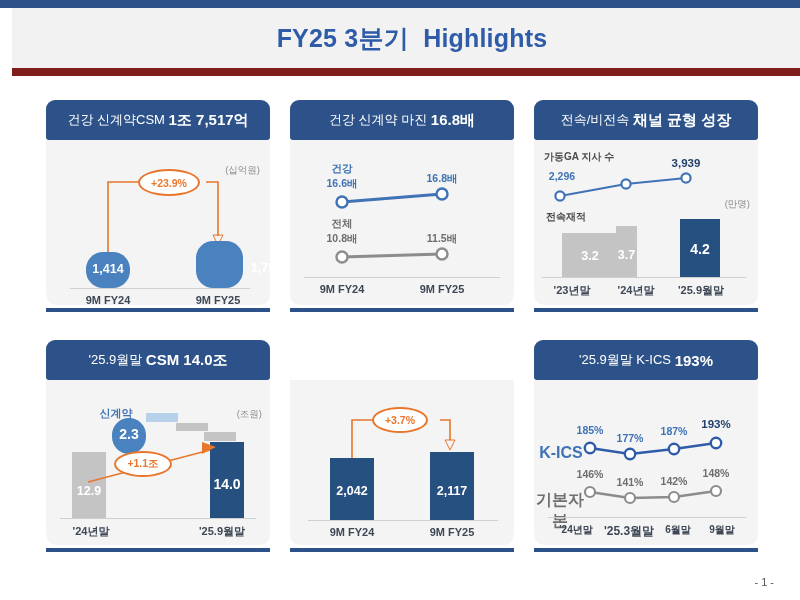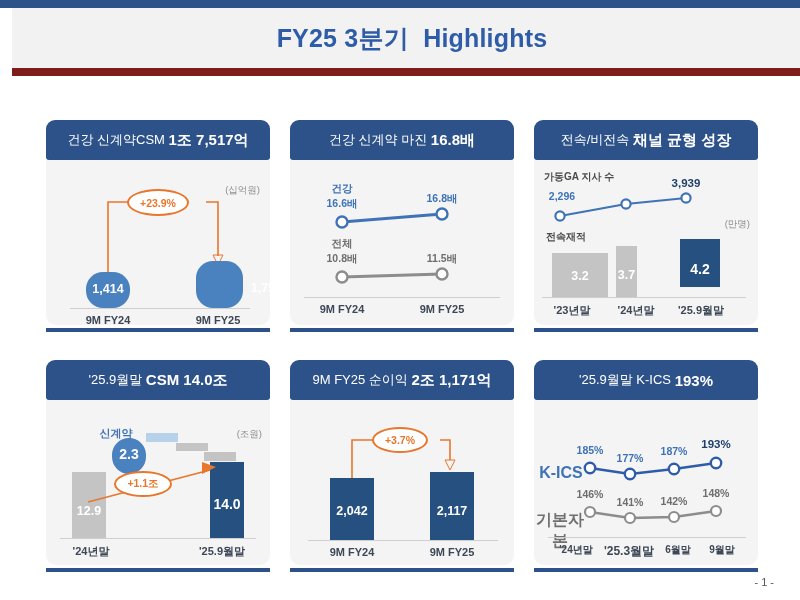--- a/index.html
+++ b/index.html
@@ -23,21 +23,21 @@
     white-space: pre;
   }
 
   
   .grid {
     position: absolute; left: 46px; top: 100px;
     width: 712px; height: 452px;
     display: grid; grid-template-columns: repeat(3, 224px);
     grid-template-rows: 212px 212px; column-gap: 20px; row-gap: 28px;
   }
-  .panel { position: relative; width: 224px; height: 212px; margin-top: 20px; }
+  .panel { position: relative; width: 224px; height: 212px; }
   .panel-head {
     position: absolute; left: 0; top: 0; width: 224px; height: 40px;
     background: #2d5289; border-radius: 9px 9px 3px 3px;
     display: flex; align-items: center; justify-content: center;
     color: #ffffff; white-space: pre;
   }
   .panel-head .ht { font-size: 13px; font-weight: normal; }
   .panel-head .hb { font-size: 15px; font-weight: bold; }
   .panel-body {
     position: absolute; left: 0; top: 40px; width: 224px; height: 165px;
@@ -103,21 +103,21 @@
       </div>
       <div class="panel-body">
         <span class="unit" style="right:10px; top:24px;">(십억원)</span>
 
         <svg class="conn" style="left:0; top:0; width:224px; height:165px;">
           <path d="M62,112 L62,42 L105,42" stroke="#e8762c" stroke-width="1.6" fill="none"></path>
           <path d="M160,42 L172,42 L172,96" stroke="#e8762c" stroke-width="1.6" fill="none"></path>
           <polygon points="167,95 177,95 172,105" fill="#e8762c" stroke="none"></polygon>
         </svg>
 
-        <div class="badge" style="left:81px; top:29px; width:62px; height:27px;text-align:right;">+23.9%</div>
+        <div class="badge" style="left:92px; top:29px; width:62px; height:27px;text-align:right;">+23.9%</div>
 
         <div class="bar bar-blue" style="left:40px; top:112px; width:44px; height:36px;">
           <span class="bar-val" style="top:10px;">1,414</span>
         </div>
         <div class="bar bar-blue" style="left:150px; top:101px; width:44px; height:47px;padding-left:47px;">
           <span class="bar-val" style="top:20px;">1,752</span>
         </div>
 
         <div class="axis" style="left:24px; top:148px; width:180px;"></div>
         <span class="xlab" style="left:26px; top:154px; width:72px;">9M FY24</span>
@@ -169,27 +169,27 @@
           <circle cx="92" cy="44" r="4.6" fill="#ffffff" stroke="#3f73b5" stroke-width="2.2"></circle>
           <circle cx="152" cy="38" r="4.6" fill="#ffffff" stroke="#3f73b5" stroke-width="2.2"></circle>
         </svg>
 
         <span class="pt-lab blue" style="left:0px; top:30px; width:56px;">2,296</span>
         <span class="pt-lab navy" style="left:124px; top:17px; width:56px;">3,939</span>
 
         <span class="unit" style="right:8px; top:58px;">(만명)</span>
         <span class="cap" style="left:12px; top:70px;">전속재적</span>
 
-        <div class="bar bar-gray" style="left:18px; top:93px; width:56px; height:44px;">
+        <div class="bar bar-gray" style="left:28px; top:93px; width:56px; height:44px;">
           <span class="bar-val" style="top:16px;">3.2</span>
         </div>
         <div class="bar bar-gray" style="left:82px; top:86px; width:21px; height:51px;">
           <span class="bar-val" style="top:22px;">3.7</span>
         </div>
-        <div class="bar bar-navy" style="left:146px; top:79px; width:40px; height:48px;text-decoration:underline;">
+        <div class="bar bar-navy" style="left:146px; top:79px; width:40px; height:59px;text-decoration:underline;">
           <span class="bar-val big" style="top:22px;">4.2</span>
         </div>
 
         <div class="axis" style="left:8px; top:137px; width:204px;"></div>
         <span class="xlab" style="left:8px; top:143px; width:60px;">'23년말</span>
         <span class="xlab" style="left:72px; top:143px; width:60px;">'24년말</span>
         <span class="xlab" style="left:136px; top:143px; width:62px;">'25.9월말</span>
       </div>
       <div class="panel-foot"></div>
     </div>
@@ -222,23 +222,20 @@
         <div class="badge" style="left:68px; top:71px; width:58px; height:26px;">+1.1조</div>
 
         <div class="axis" style="left:14px; top:138px; width:196px;"></div>
         <span class="xlab" style="left:10px; top:144px; width:70px;">'24년말</span>
         <span class="xlab" style="left:140px; top:144px; width:72px;">'25.9월말</span>
       </div>
       <div class="panel-foot"></div>
     </div>
 
     <div class="panel">
-      <div class="panel-head">
-        <span class="ht">9M FY25 순이익 </span><span class="hb">2조 1,171억</span>
-      </div>
       <div class="panel-body">
 
         <svg class="conn" style="left:0; top:0; width:224px; height:165px;">
           <path d="M62,78 L62,40 L96,40" stroke="#e8762c" stroke-width="1.6" fill="none"></path>
           <path d="M150,40 L160,40 L160,60" stroke="#e8762c" stroke-width="1.6" fill="none"></path>
           <polygon points="155,60 165,60 160,70" fill="#e8762c" stroke="none"></polygon>
         </svg>
         <div class="badge" style="left:82px; top:27px; width:56px; height:26px;">+3.7%</div>
 
         <div class="bar bar-navy" style="left:40px; top:78px; width:44px; height:62px;">

